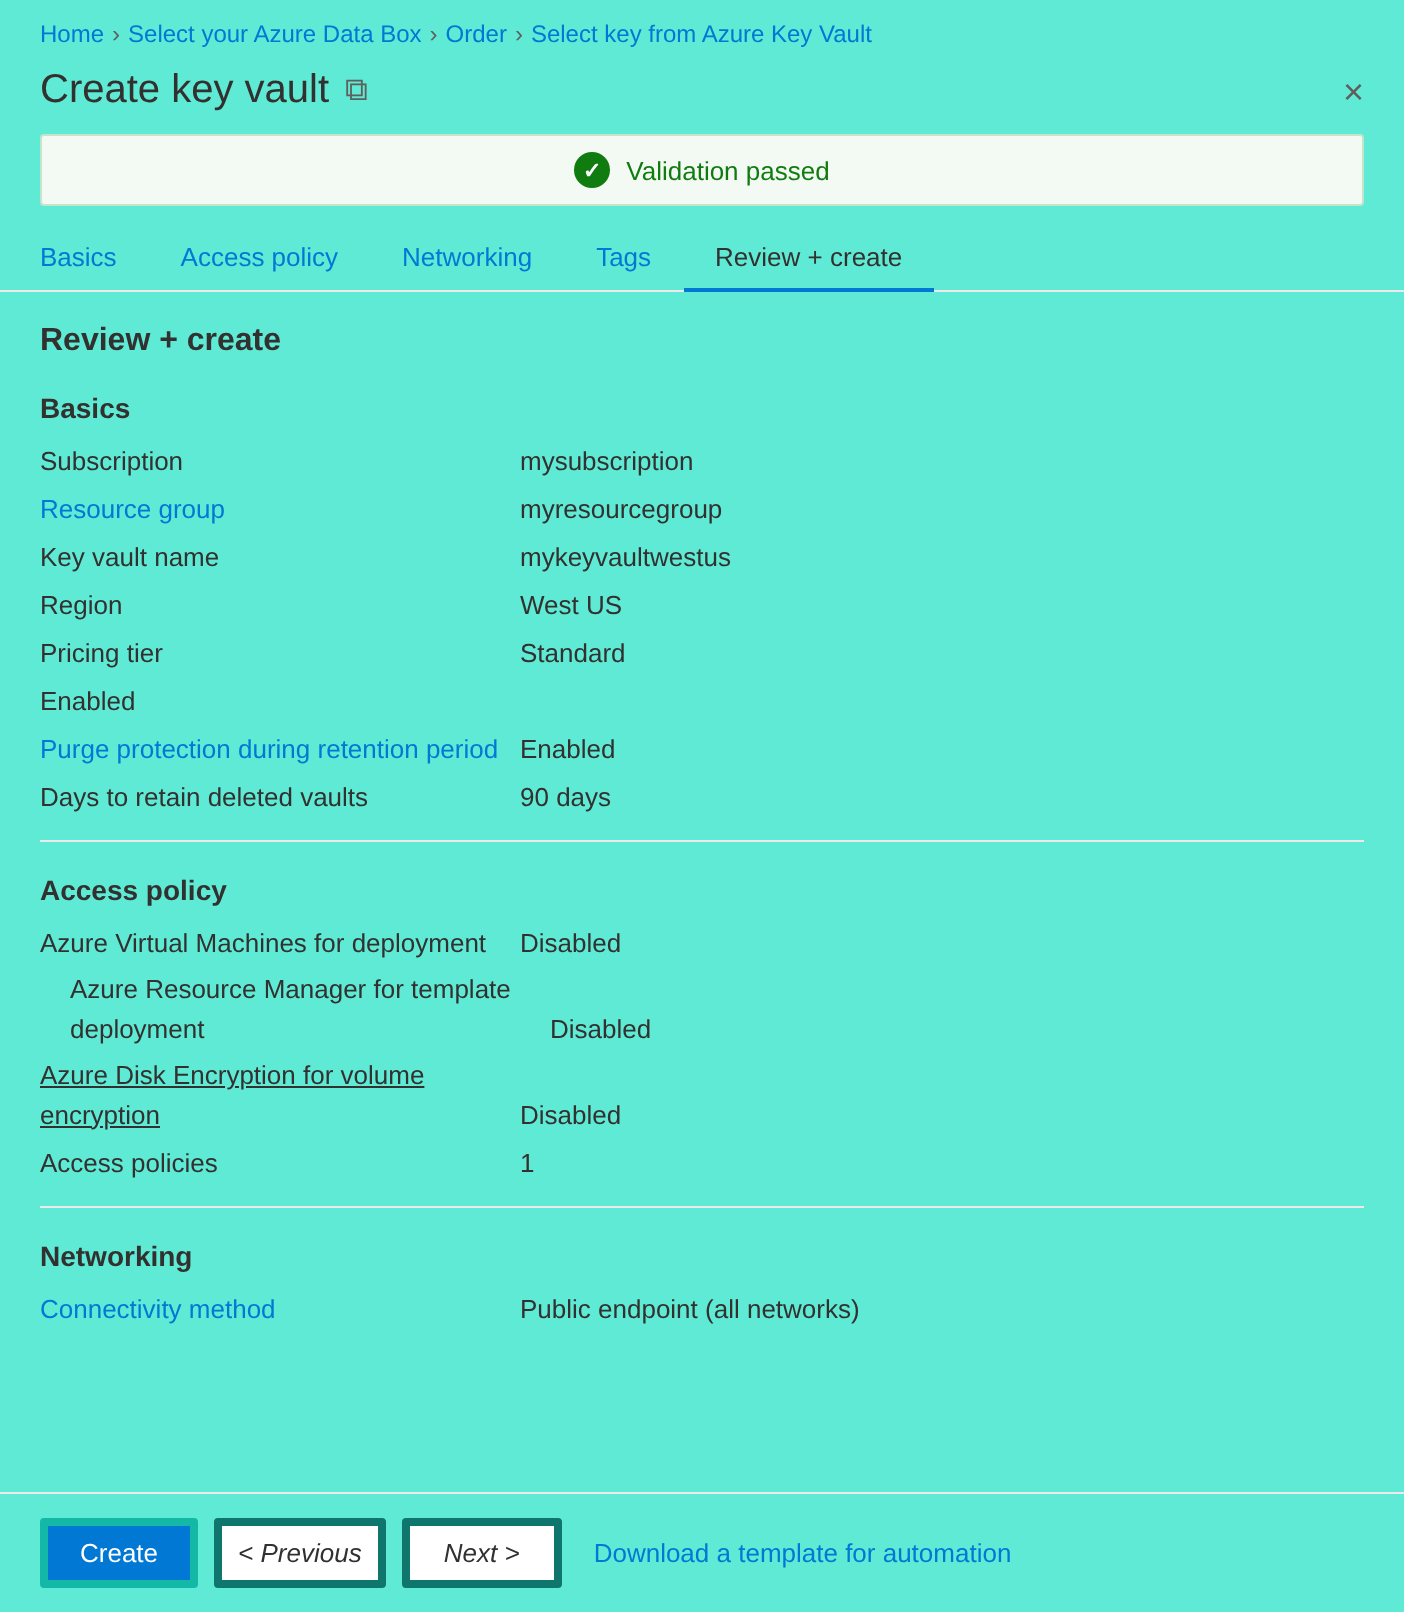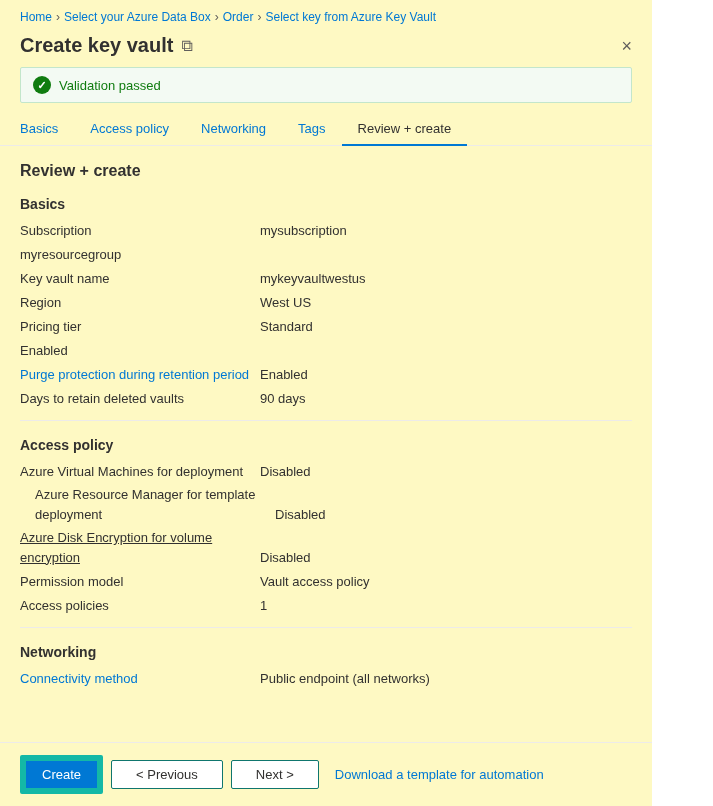--- a/index.html
+++ b/index.html
@@ -6,23 +6,23 @@
     body {
       font-family: 'Segoe UI', Arial, sans-serif;
       font-size: 13px;
       color: #323130;
       background: #fff;
       width: 713px;
       min-height: 806px;
       position: relative;
     }
     .modal {
-      width: 652px;
+      width: 702px;
       min-height: 806px;
-      background: #fef9c3;
+      background: #5eead4;
       display: flex;
       flex-direction: column;
     }
     .breadcrumb {
       display: flex;
       align-items: center;
       padding: 10px 20px 6px 20px;
       font-size: 12px;
       color: #0078d4;
       flex-wrap: wrap;
@@ -42,21 +42,21 @@
       justify-content: space-between;
       padding: 4px 20px 10px 20px;
     }
     .header-left {
       display: flex;
       align-items: center;
       gap: 8px;
     }
     .header-title {
       font-size: 20px;
-      font-weight: 700;
+      font-weight: 400;
       color: #323130;
     }
     .header-icon {
       color: #605e5c;
       font-size: 16px;
       cursor: pointer;
     }
     .close-btn {
       font-size: 18px;
       color: #605e5c;
@@ -67,20 +67,21 @@
     }
     .validation-bar {
       margin: 0 20px 10px 20px;
       background: #f3faf3;
       border: 1px solid #c3e6cb;
       border-radius: 2px;
       padding: 8px 12px;
       display: flex;
       align-items: center;
       gap: 8px;
+      justify-content: center;
     }
     .validation-icon {
       width: 18px;
       height: 18px;
       background: #107c10;
       border-radius: 50%;
       display: flex;
       align-items: center;
       justify-content: center;
       flex-shrink: 0;
@@ -164,36 +165,37 @@
     .footer {
       display: flex;
       align-items: center;
       padding: 12px 20px;
       border-top: 1px solid #edebe9;
       gap: 8px;
     }
     .btn-create {
       background: #0078d4;
       color: white;
-      border: 6px solid #14b8a6;
+      border: 4px solid #14b8a6;
       padding: 6px 16px;
       font-size: 13px;
       cursor: pointer;
       border-radius: 2px;
       min-width: 70px;
     }
     .btn-secondary {
       background: white;
       color: #323130;
-      border: 1px solid #0f766e;
-      padding: 6px 24px;
+      border: 4px solid #0f766e;
+      padding: 6px 8px;
       font-size: 13px;
       cursor: pointer;
       border-radius: 2px;
       min-width: 80px;
+      font-style: italic;
     }
     .btn-link {
       background: none;
       border: none;
       color: #0078d4;
       font-size: 13px;
       cursor: pointer;
       text-decoration: none;
       padding: 6px 0;
       margin-left: 8px;
@@ -239,20 +241,21 @@
 
     <div class="section-title">Review + create</div>
 
     <div class="section-subtitle">Basics</div>
 
     <div class="field-row">
       <span class="field-label plain">Subscription</span>
       <span class="field-value">mysubscription</span>
     </div>
     <div class="field-row">
+      <span class="field-label">Resource group</span>
       <span class="field-value">myresourcegroup</span>
     </div>
     <div class="field-row">
       <span class="field-label plain">Key vault name</span>
       <span class="field-value">mykeyvaultwestus</span>
     </div>
     <div class="field-row">
       <span class="field-label plain">Region</span>
       <span class="field-value">West US</span>
     </div>
@@ -280,24 +283,20 @@
       <span class="field-label plain">Azure Virtual Machines for deployment</span>
       <span class="field-value">Disabled</span>
     </div>
     <div class="field-row">
       <span class="field-label plain" style="max-width:240px;margin-left:15px;">Azure Resource Manager for template deployment</span>
       <span class="field-value">Disabled</span>
     </div>
     <div class="field-row">
       <span class="field-label plain" style="max-width:240px;text-decoration:underline;">Azure Disk Encryption for volume encryption</span>
       <span class="field-value">Disabled</span>
-    </div>
-    <div class="field-row">
-      <span class="field-label plain">Permission model</span>
-      <span class="field-value">Vault access policy</span>
     </div>
     <div class="field-row">
       <span class="field-label plain">Access policies</span>
       <span class="field-value">1</span>
     </div>
 
     <div class="divider"></div>
 
     <div class="section-subtitle">Networking</div>
 

